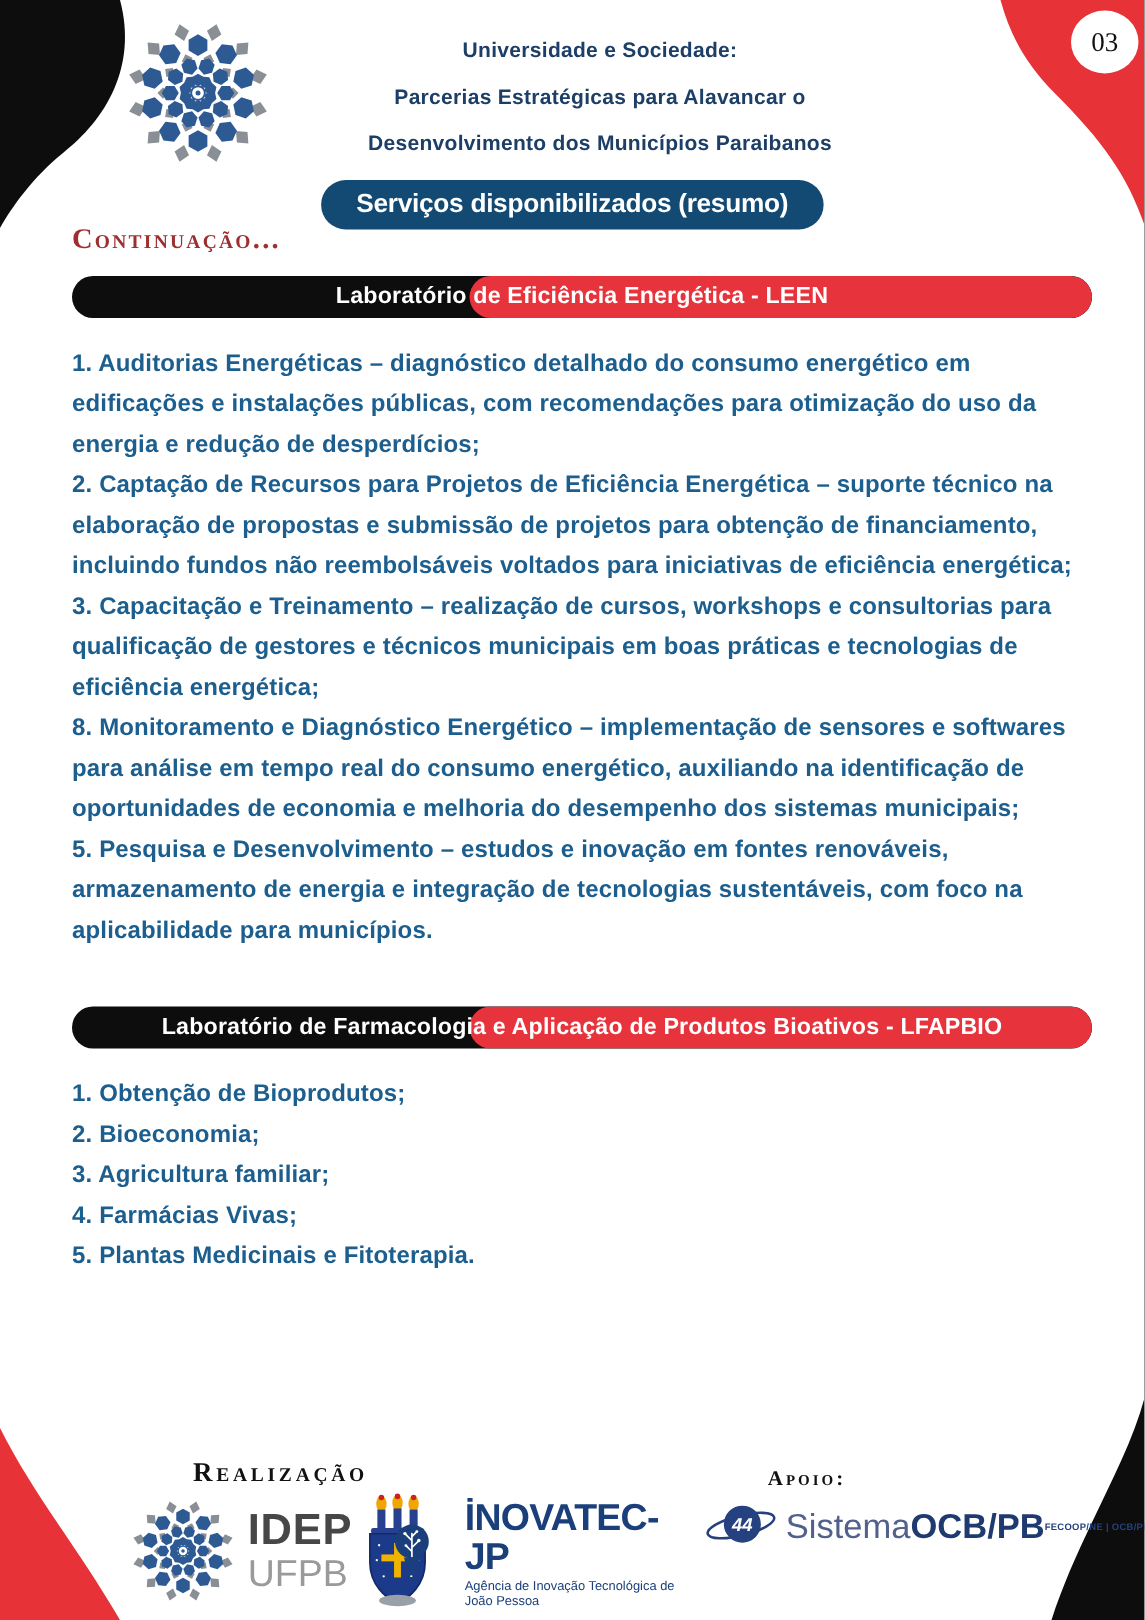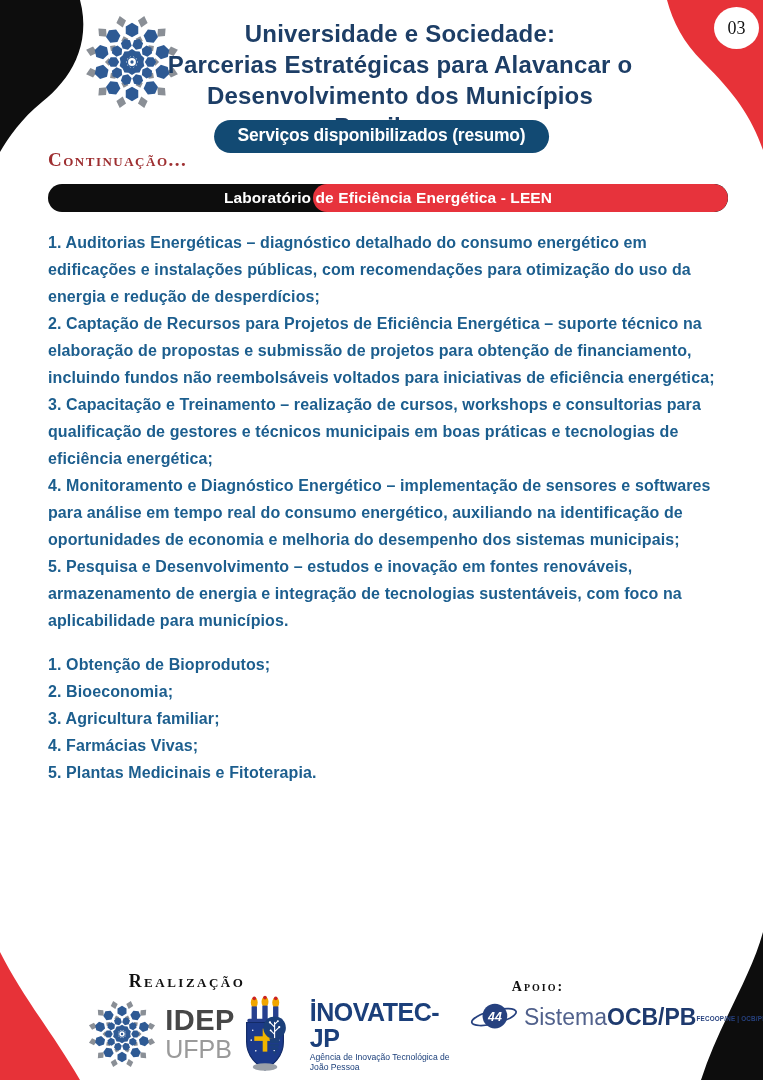--- a/index.html
+++ b/index.html
@@ -23,21 +23,21 @@
   .page-number{
     position:absolute;left:714px;top:7px;width:45px;height:42px;border-radius:50%;
     background:#fff;display:flex;align-items:center;justify-content:center;
     font-family:"Liberation Serif",serif;font-weight:normal;font-size:18px;color:#111;
   }
 
   .rosette{position:absolute;left:82px;top:12px}
 
   .title{
     position:absolute;left:150px;top:18px;width:500px;text-align:center;
-    color:var(--navy-title);font-weight:bold;font-size:24px;line-height:31px;
+    color:var(--navy-title);font-weight:bold;font-size:14px;line-height:31px;
     letter-spacing:.2px;
   }
   .badge{
     position:absolute;top:120px;left:50%;transform:translateX(-50%);
     background:var(--navy-badge);color:#fff;font-weight:bold;font-size:17.5px;
     padding:5px 24px 7px;border-radius:17px;white-space:nowrap;letter-spacing:-.2px;
   }
   .continuation{
     position:absolute;left:48px;top:149px;
     font-family:"Liberation Serif",serif;font-variant:small-caps;font-weight:bold;
@@ -196,24 +196,28 @@
 
     <div class="banner">
       <div class="red-half"></div>
       <div class="banner-title">Laboratório de Eficiência Energética - LEEN</div>
     </div>
 
     <div class="svc-list">
       <p>1. Auditorias Energéticas – diagnóstico detalhado do consumo energético em edificações e instalações públicas, com recomendações para otimização do uso da energia e redução de desperdícios;</p>
       <p>2. Captação de Recursos para Projetos de Eficiência Energética – suporte técnico na elaboração de propostas e submissão de projetos para obtenção de financiamento, incluindo fundos não reembolsáveis voltados para iniciativas de eficiência energética;</p>
       <p>3. Capacitação e Treinamento – realização de cursos, workshops e consultorias para qualificação de gestores e técnicos municipais em boas práticas e tecnologias de eficiência energética;</p>
-      <p>4. Monitoramento e Diagnóstico Energético – implementação de sensores e softwares para análise em tempo real do consumo energético, auxiliando na identificação de oportunidades de economia e melhoria do desempenho dos sistemas municipais;</p>
+      <p>8. Monitoramento e Diagnóstico Energético – implementação de sensores e softwares para análise em tempo real do consumo energético, auxiliando na identificação de oportunidades de economia e melhoria do desempenho dos sistemas municipais;</p>
       <p>5. Pesquisa e Desenvolvimento – estudos e inovação em fontes renováveis, armazenamento de energia e integração de tecnologias sustentáveis, com foco na aplicabilidade para municípios.</p>
     </div>
 
+    <div class="banner second">
+      <div class="red-half"></div>
+      <div class="banner-title">Laboratório de Farmacologia e Aplicação de Produtos Bioativos - LFAPBIO</div>
+    </div>
 
     <div class="svc-list">
       <p>1. Obtenção de Bioprodutos;</p>
       <p>2. Bioeconomia;</p>
       <p>3. Agricultura familiar;</p>
       <p>4. Farmácias Vivas;</p>
       <p>5. Plantas Medicinais e Fitoterapia.</p>
     </div>
 
   </div>

